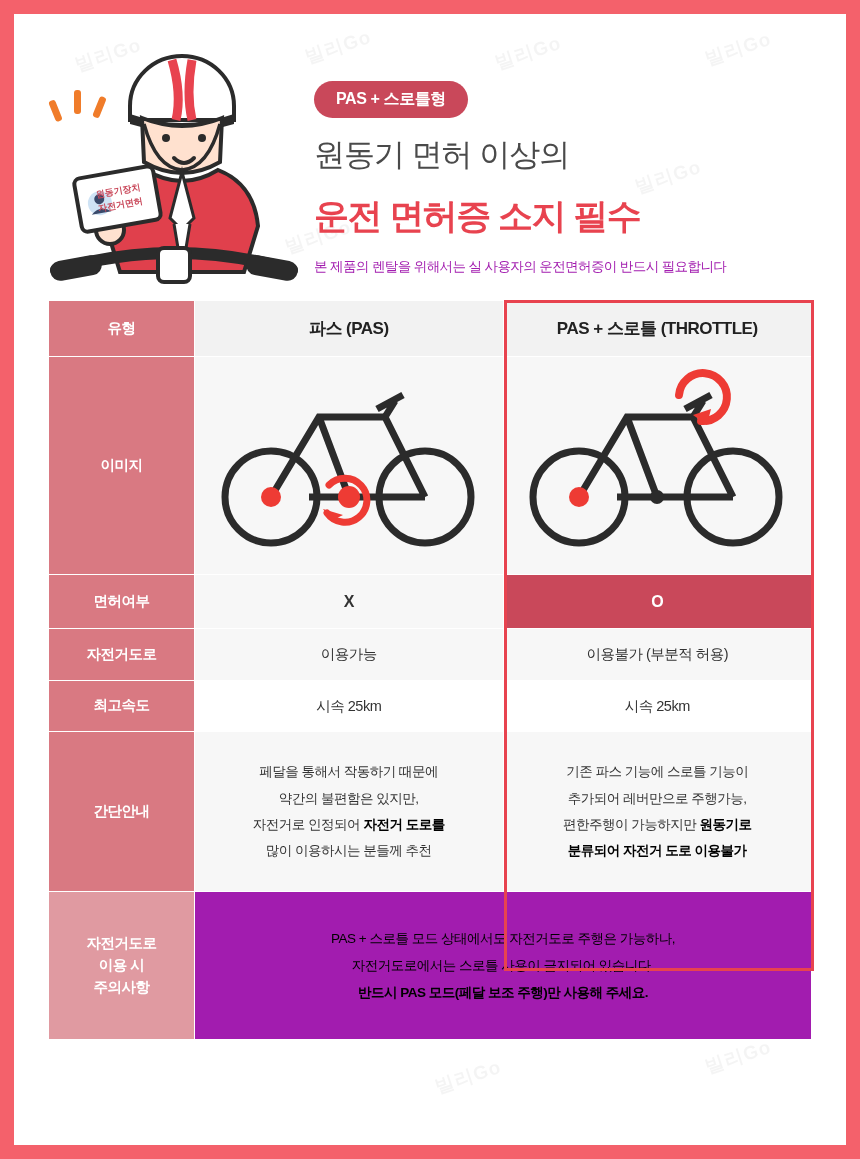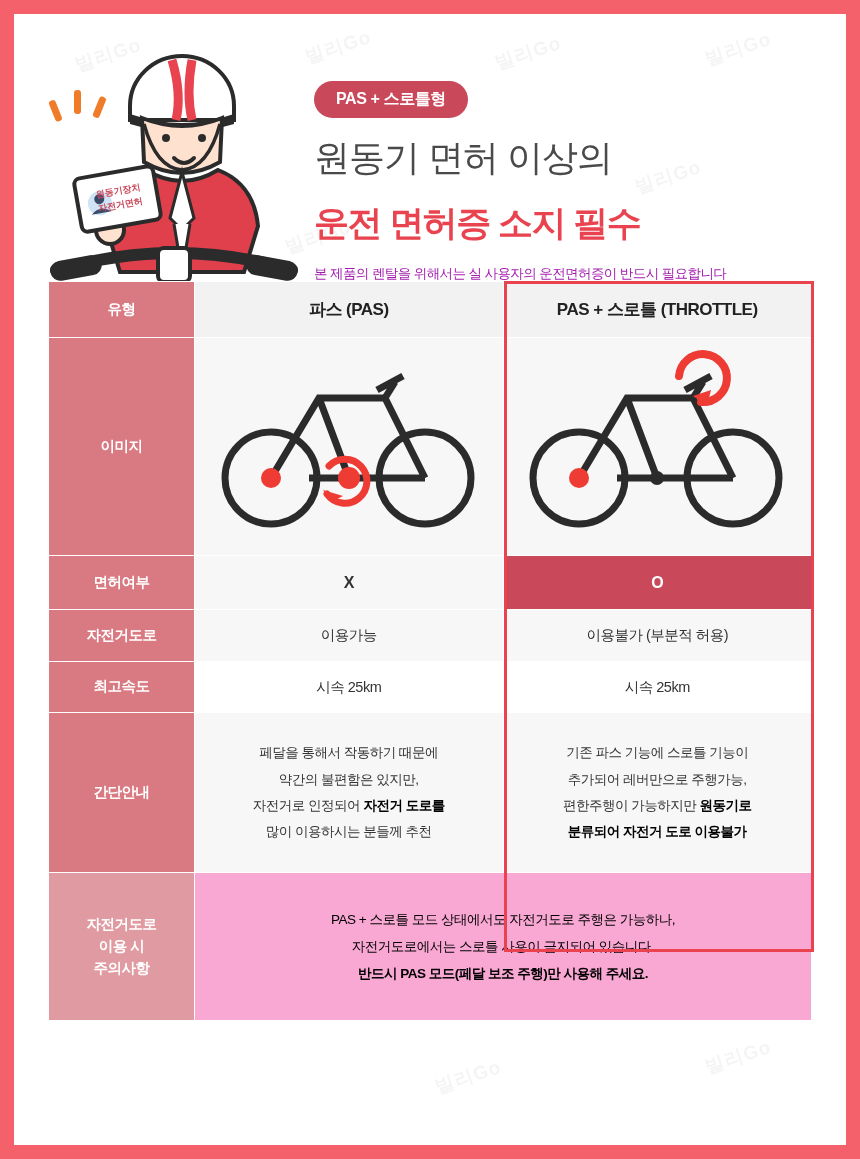--- a/index.html
+++ b/index.html
@@ -42,21 +42,21 @@
     background: #c9485a;
     color: #fff;
     font-size: 16px;
     font-weight: bold;
     padding: 8px 22px;
     border-radius: 20px;
     letter-spacing: -0.4px;
   }
   .head1 {
     margin-top: 16px;
-    font-size: 36px;
+    font-size: 31px;
     color: #4a4a4a;
     letter-spacing: -1px;
   }
   .head2 {
     margin-top: 17px;
     font-size: 35px;
     font-weight: bold;
     color: #e8434f;
     letter-spacing: -1.5px;
   }
@@ -66,21 +66,21 @@
     color: #a21caf;
     letter-spacing: -0.6px;
   }
 
   
   .illus { position: absolute; left: 20px; top: 20px; width: 280px; height: 250px; }
 
   
   .table-wrap {
     position: absolute;
-    left: 34px; top: 267px;
+    left: 34px; top: 286px;
     width: 764px;
   }
   table.cmp {
     border-collapse: collapse;
     width: 764px;
     table-layout: fixed;
   }
   table.cmp td {
     border: 1px solid #ffffff;
     text-align: center;
@@ -110,21 +110,21 @@
     font-size: 17px;
     font-weight: bold;
     color: #222;
     padding: 16px 6px;
   }
   .imgcell { background: #f7f7f7; height: 218px; padding: 0; }
   .ox { font-size: 16px; font-weight: bold; }
   .o-red { background: #c9485a; color: #ffffff; font-weight: bold; font-size: 16px; }
   .guide { font-size: 13.5px; line-height: 1.95; padding: 22px 14px; }
   .guide b { font-weight: bold; color: #000000; }
-  .note { font-size: 13.5px; line-height: 2.0; padding: 26px 30px; background:#f9a8d4; }
+  .note { font-size: 13.5px; line-height: 2.0; padding: 26px 30px; background:#a21caf; }
   .note b { font-weight: bold; }
 
   
   .hl {
     position: absolute;
     left: 456px; top: 0px;
     width: 310px; height: 671px;
     border: 3px solid #e8434f;
     pointer-events: none;
     z-index: 5;

